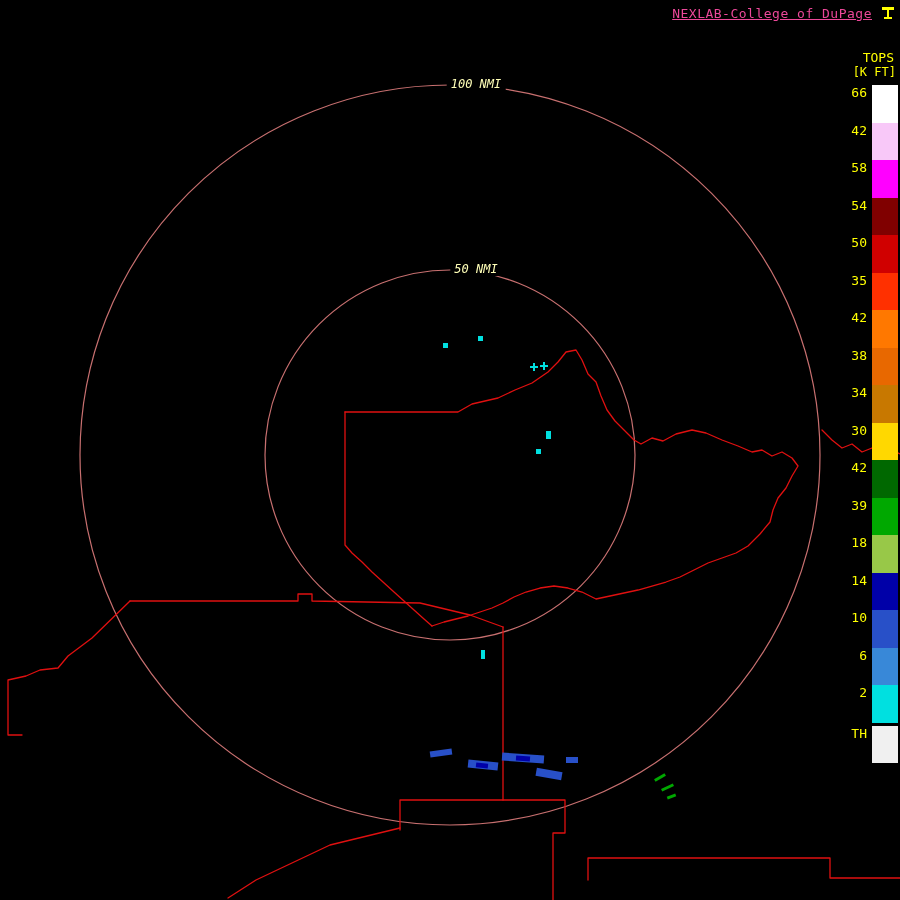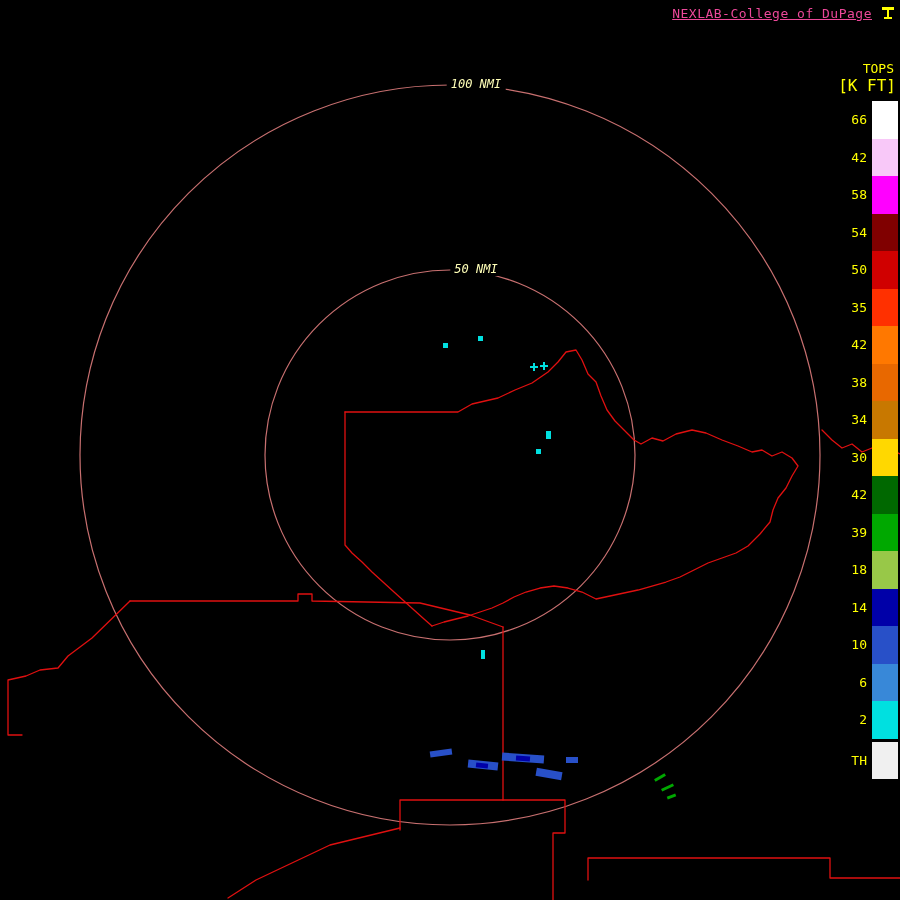--- a/index.html
+++ b/index.html
@@ -12,25 +12,25 @@
 
   .brand{position:absolute;top:6px;right:28px;color:#ec4899;font-size:13px;letter-spacing:.5px;text-decoration:underline;}
   .logo{position:absolute;top:5px;right:4px;width:16px;height:16px;}
 
   .ring-label{position:absolute;left:476px;transform:translateX(-50%);
               color:#ffffb8;background:#000;padding:0 4px;font-size:12px;
               font-style:italic;font-weight:normal;white-space:nowrap;}
   .ring-label.r100{top:77px;}
   .ring-label.r50{top:262px;}
 
-  .legend{position:absolute;top:61px;right:2px;text-align:right;margin-left:6px;}
+  .legend{position:absolute;top:50px;right:2px;text-align:right;margin-left:6px;}
   .legend-title{color:#ffff00;font-size:13px;padding-right:4px;}
-  .legend-units{color:#ffff00;font-size:16px;padding-right:2px;margin-bottom:6px;}
+  .legend-units{color:#ffff00;font-size:12px;padding-right:2px;margin-bottom:6px;}
   .legend-entries{display:flex;flex-direction:column;}
-  .legend-row{display:flex;align-items:center;justify-content:flex-end;height:37.5px;}
+  .legend-row{display:flex;justify-content:flex-end;height:37.5px;}
   .legend-row.th-row{margin-top:3px;}
   .legend-label{color:#ffff00;font-size:13px;margin-right:5px;}
   .legend-swatch{display:inline-block;width:26px;height:100%;}
 
   .caption{position:absolute;bottom:5px;left:0;width:100%;text-align:center;
            color:#c8c8c8;font-size:13px;letter-spacing:3px;white-space:nowrap;}
 </style>
 </head>
 <body>
 

